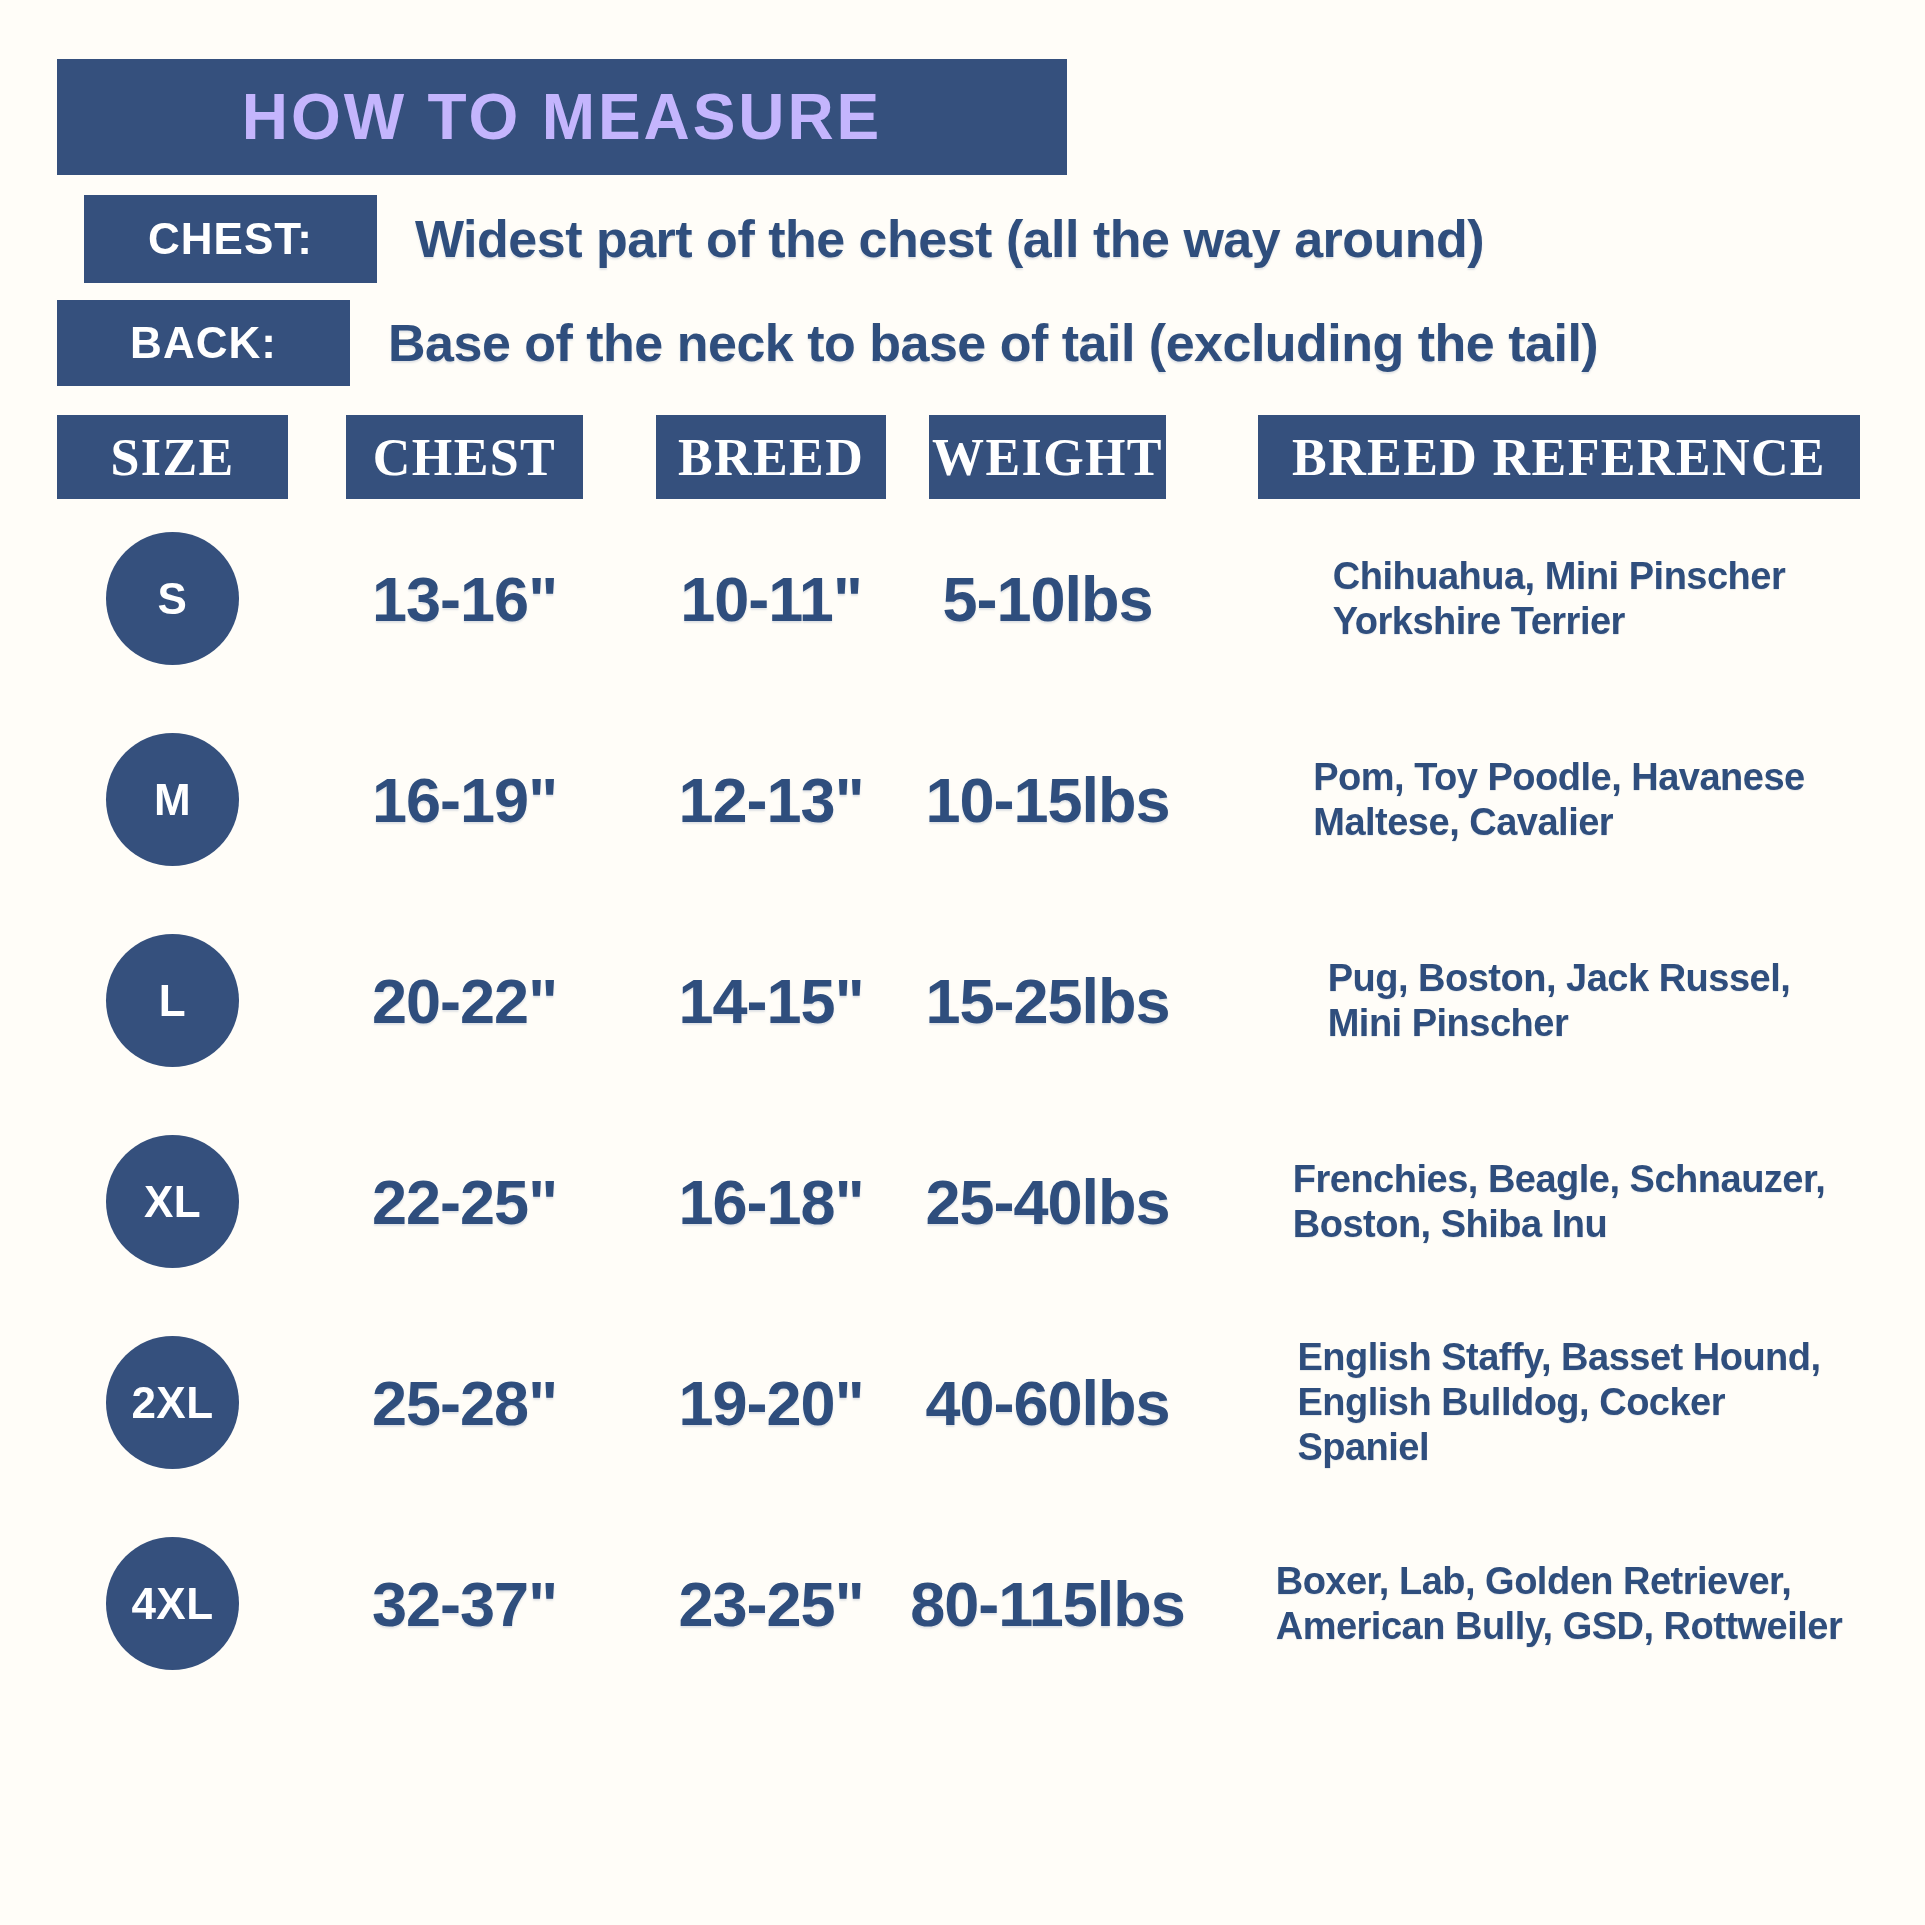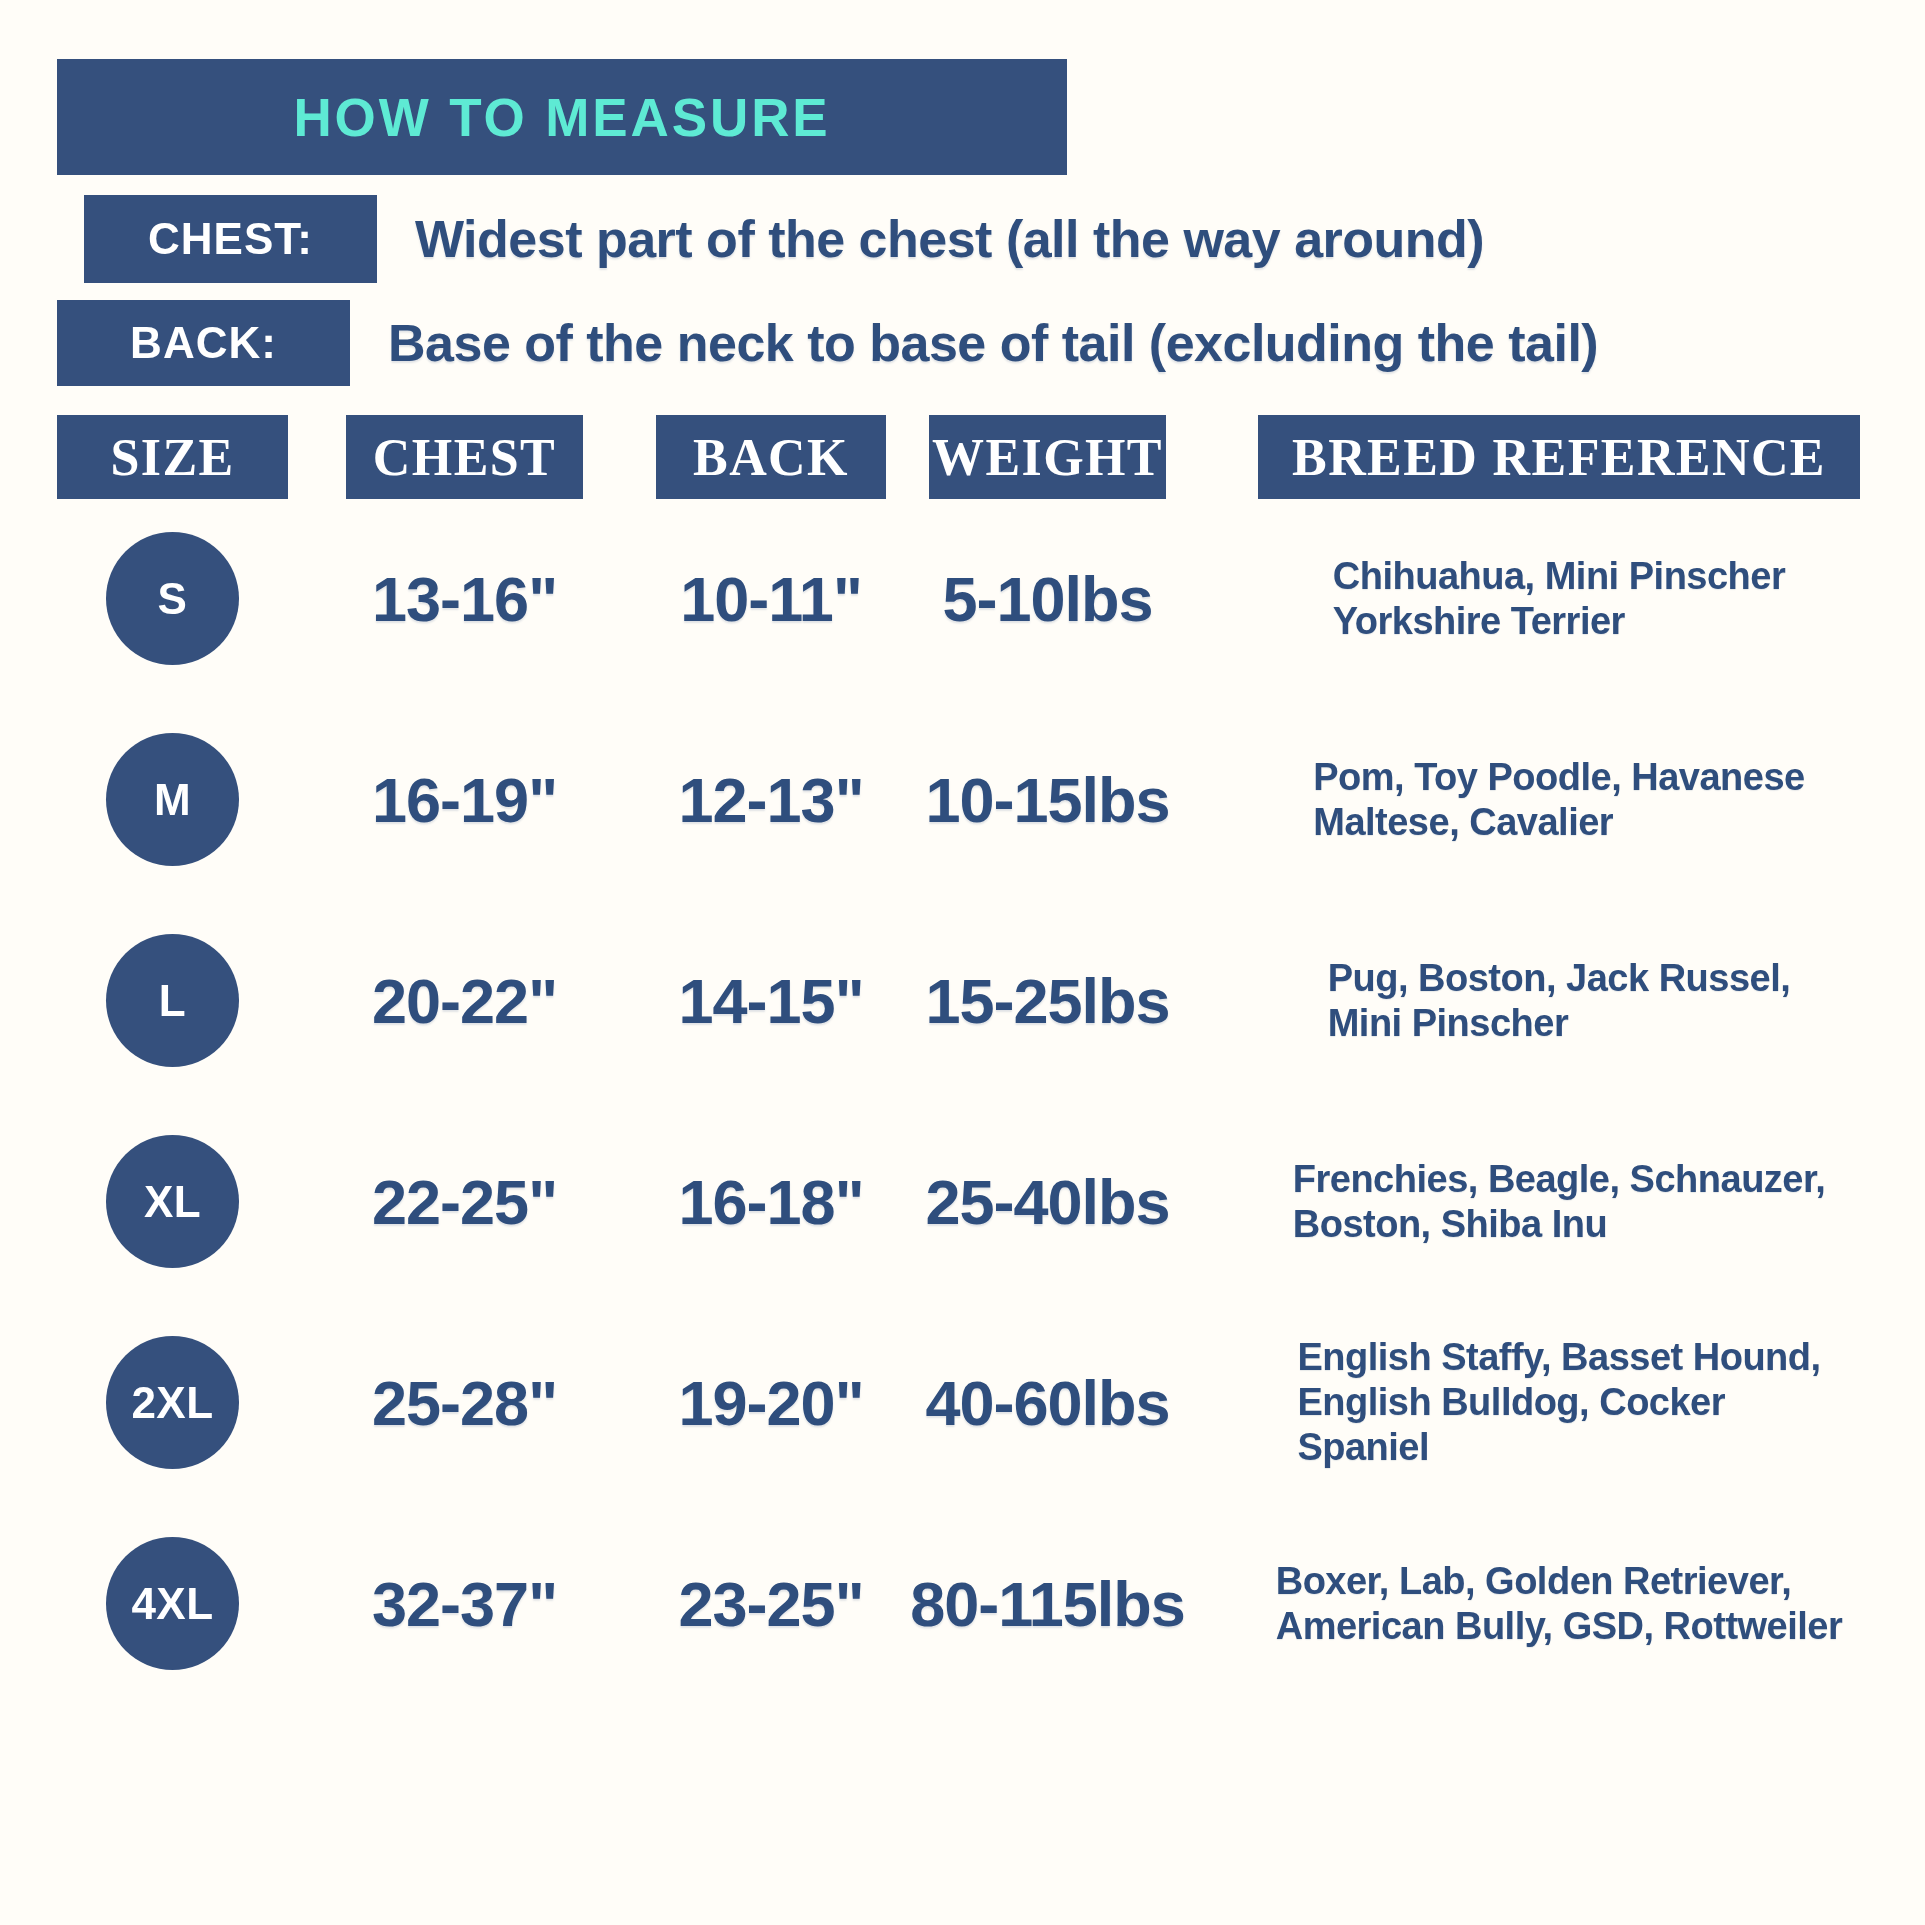--- a/index.html
+++ b/index.html
@@ -22,22 +22,22 @@
 
   
   .title-bar {
     position: absolute;
     left: 57px; top: 59px;
     width: 1010px; height: 116px;
     background: var(--accent);
     display: flex; align-items: center; justify-content: center;
   }
   .title-bar span {
-    color: #5eead4;
-    font-size: 53px;
+    color: #c4b5fd;
+    font-size: 64px;
     letter-spacing: 2.9px;
     white-space: nowrap;
   }
 
   
   .guide-row {
     position: absolute;
     left: 57px; right: 57px;
     display: flex; align-items: center;
   }
@@ -133,21 +133,21 @@
       <span>BACK:</span>
     </div>
     <div class="guide-desc">Base of the neck to base of tail (excluding the tail)</div>
   </div>
 
   <div class="table-header">
     <div class="th">SIZE</div>
     <div class="sp"></div>
     <div class="th">CHEST</div>
     <div class="sp"></div>
-    <div class="th">BACK</div>
+    <div class="th">BREED</div>
     <div class="sp"></div>
     <div class="th">WEIGHT</div>
     <div class="sp"></div>
     <div class="th">BREED REFERENCE</div>
   </div>
 
   <div class="table-body">
   <div class="table-row">
     <div class="cell">
       <div class="size-circle">

